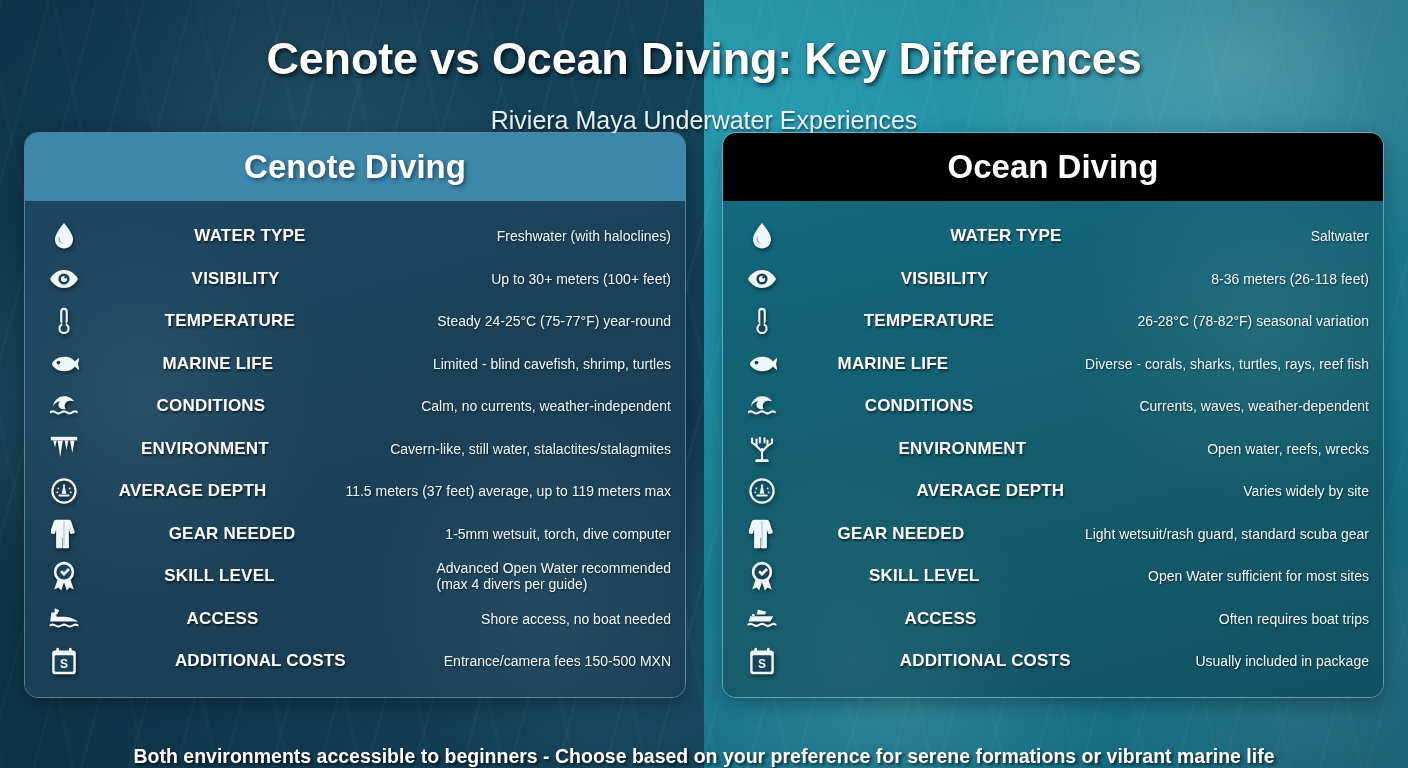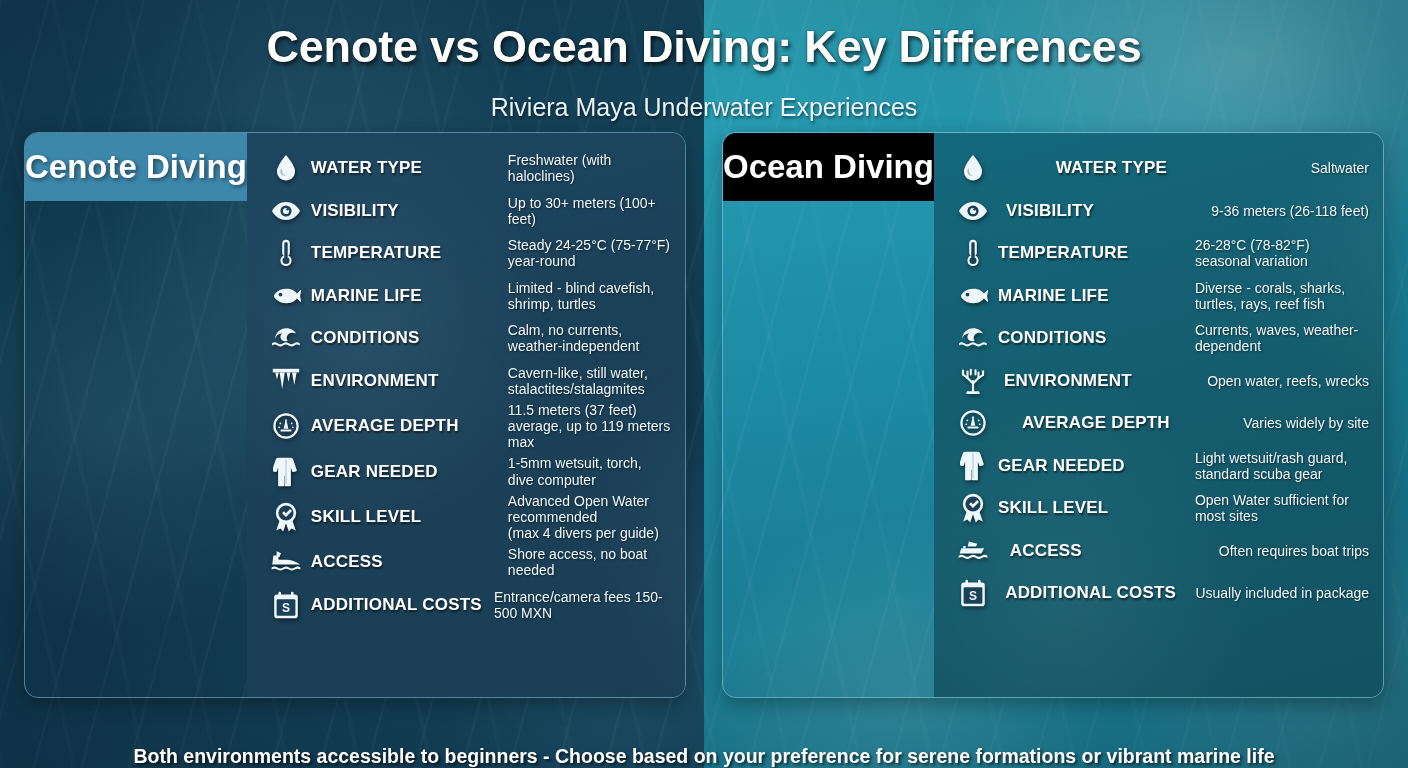--- a/index.html
+++ b/index.html
@@ -50,21 +50,21 @@
     pointer-events: none;
   }
 
   
   .header {
     position: absolute; top: 0; left: 0; width: 1408px;
     text-align: center;
     z-index: 5;
   }
   .main-title {
-    margin: 0;
+    margin: 12px;
     padding-top: 21px;
     font-size: 45px;
     font-weight: bold;
     letter-spacing: -0.2px;
     color: #ffffff;
     text-shadow: 2px 3px 4px rgba(0,0,0,0.60), 0 0 2px rgba(0,0,0,0.5);
     text-align: center;
   }
   .subtitle {
     margin: 11px;
@@ -85,21 +85,21 @@
     padding: 0 24px;
     box-sizing: border-box;
     z-index: 5;
   }
   .panel {
     width: 660px;
     border-radius: 14px;
     overflow: hidden;
     border: 1px solid rgba(160,225,240,0.45);
     box-shadow: 0 6px 20px rgba(0,0,0,0.30);
-    display: flex; flex-direction: row;
+    display: flex; flex-direction: column;
   }
   .panel-head {
     height: 68px;
     display: flex; align-items: center; justify-content: center;
     flex: none;
   }
   .panel-head-title {
     font-size: 33px;
     font-weight: bold;
     color: #ffffff;
@@ -350,21 +350,21 @@
           <div class="row">
             <div class="row-icon">
               <svg width="28" height="20" viewBox="0 0 28 20">
                 <path fill="#eef8fc" d="M14 1C7 1 1.8 6.2 0 10c1.8 3.8 7 9 14 9s12.2-5.2 14-9C26.2 6.2 21 1 14 1z"></path>
                 <circle cx="14" cy="10" r="5.6" fill="#1b4159"></circle>
                 <circle cx="14" cy="10" r="3.1" fill="#eef8fc"></circle>
                 <circle cx="15.6" cy="8.2" r="1.2" fill="#1b4159"></circle>
               </svg>
             </div>
             <div class="row-label">VISIBILITY</div>
-            <div class="row-value">9-36 meters (26-118 feet)</div>
+            <div class="row-value">8-36 meters (26-118 feet)</div>
           </div>
           <div class="row">
             <div class="row-icon">
               <svg width="16" height="28" viewBox="0 0 16 28">
                 <rect x="4.2" y="0.8" width="7.6" height="16.5" rx="3.8" fill="#eef8fc"></rect>
                 <circle cx="8" cy="21.5" r="5.6" fill="#eef8fc"></circle>
                 <rect x="6.3" y="3" width="3.4" height="16" rx="1.7" fill="#1b4159"></rect>
                 <circle cx="8" cy="21.5" r="3.5" fill="#1b4159"></circle>
               </svg>
             </div>

